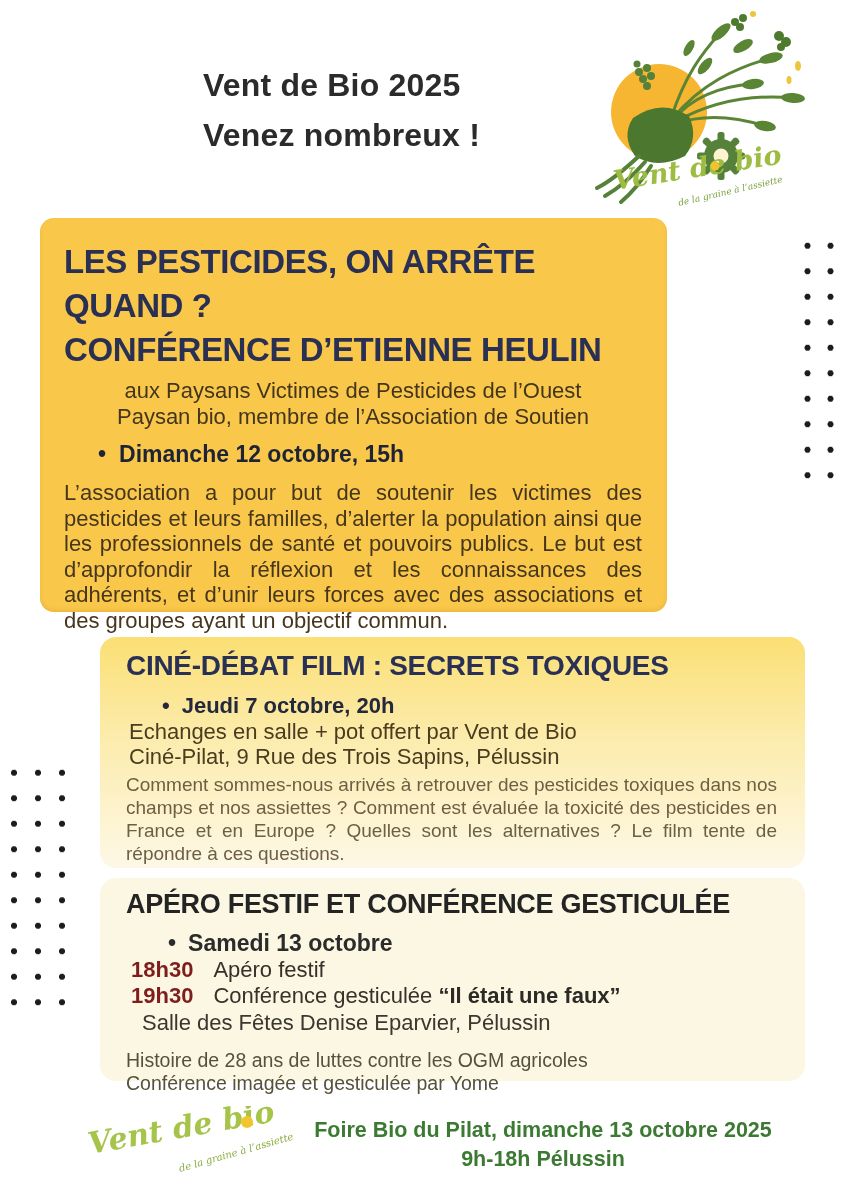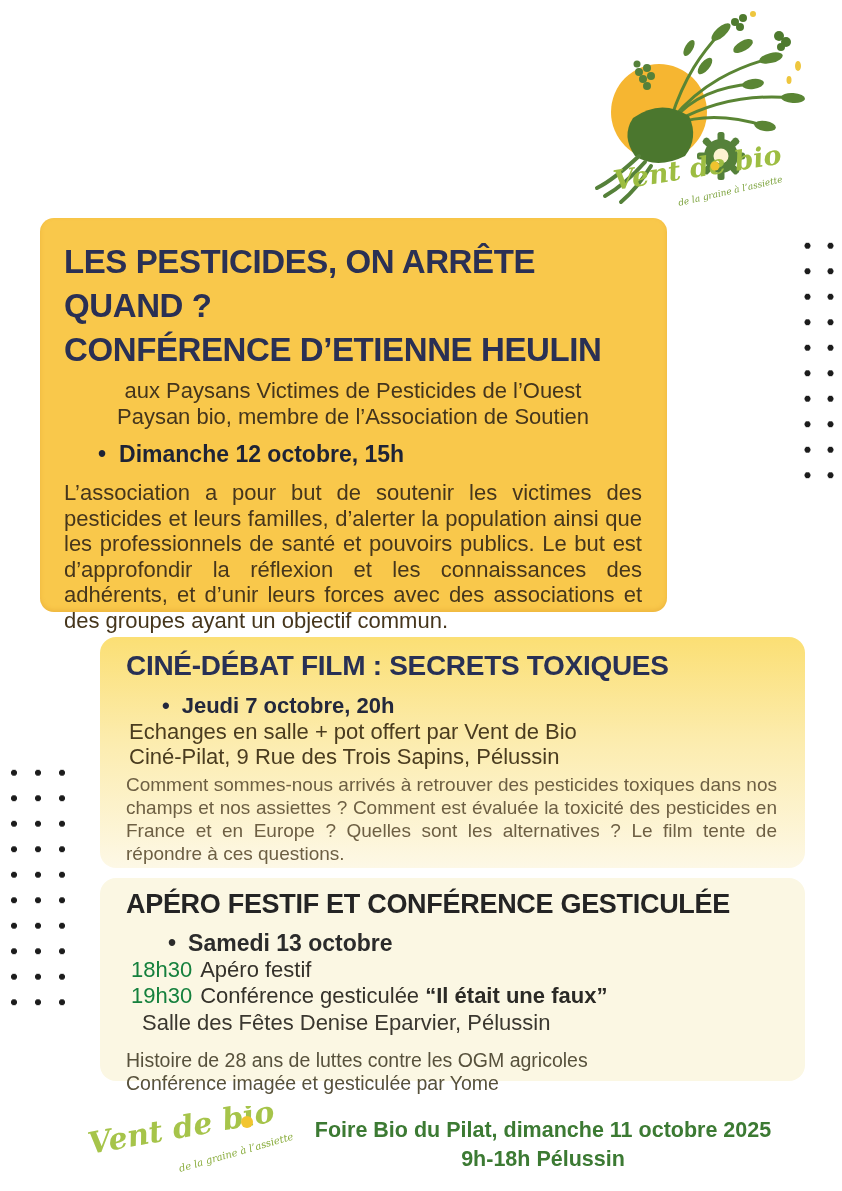--- a/index.html
+++ b/index.html
@@ -69,21 +69,21 @@
     border-radius:16px; background:#fbf7e3;
     padding:11px 28px 0 26px;
   }
   .box3 .title { font-size:27px; font-weight:800; color:#242424; letter-spacing:-.3px; }
   .box3 .bullet-row {
     margin-top:10px; padding-left:42px;
     font-size:23px; font-weight:bold; color:#2b2b2b;
   }
   .box3 .blt { margin-right:12px; }
   .sched { font-size:22px; color:#35322b; line-height:26px; margin-left:5px; }
-  .sched .t { font-weight:normal; color:#15803d; margin-right:8px; }
+  .sched .t { font-weight:bold; color:#7f1d1d; margin-right:20px; }
   .sched .hl { font-weight:bold; color:#2b2a26; }
   .box3 .location { font-size:22px; color:#3a372f; margin-left:16px; margin-top:1px; }
   .notes { margin-top:13px; font-size:19.5px; color:#57513c; line-height:22.5px; }
 
   
   .dots { position:absolute; }
   .dots-right {
     left:796px; top:233px; width:46px; height:248px;
     background-image:radial-gradient(circle,#1c1c1c 2.7px, transparent 3.4px);
     background-size:23px 25.5px;
@@ -100,20 +100,24 @@
     position:absolute; left:278px; top:1116px; width:530px;
     text-align:center; font-size:21.5px; font-weight:bold;
     color:#3c7a33; line-height:29px;
   }
 </style>
 </head>
 <body>
 
 <div class="page">
 
+  <div class="header-title">
+    <div>Vent de Bio 2025</div>
+    <div>Venez nombreux !</div>
+  </div>
 
   <svg class="logo-svg" viewBox="0 0 218 212" aria-hidden="true">
     <circle cx="66" cy="106" r="48" fill="#f6b631"></circle>
     <g stroke="#5a8534" stroke-width="3" fill="none" stroke-linecap="round">
       <path d="M78,112 C92,70 108,48 128,26"></path>
       <path d="M80,112 C108,78 142,62 178,52"></path>
       <path d="M82,116 C118,96 158,88 200,92"></path>
       <path d="M80,114 C100,90 130,80 160,78"></path>
       <path d="M82,118 C110,108 140,110 172,120"></path>
     </g>
@@ -220,17 +224,17 @@
     </div>
   </section>
 
   <svg class="footer-logo-svg" viewBox="0 0 250 82" aria-hidden="true">
     <text x="6" y="48" font-size="30" font-style="italic" font-weight="bold" fill="#a6c44a" font-family="'DejaVu Serif', serif" transform="rotate(-10 6 48)">Vent de bio</text>
     <circle cx="163" cy="16" r="6" fill="#f2c52f"></circle>
     <text x="96" y="66" font-size="10" font-style="italic" fill="#8aad3e" font-family="'DejaVu Serif', serif" transform="rotate(-16 96 66)">de la graine à l’assiette</text>
   </svg>
 
   <div class="footer-text">
-    <div>Foire Bio du Pilat, dimanche 11 octobre 2025</div>
+    <div>Foire Bio du Pilat, dimanche 13 octobre 2025</div>
     <div>9h-18h Pélussin</div>
   </div>
 
 </div>
 
 </body></html>

